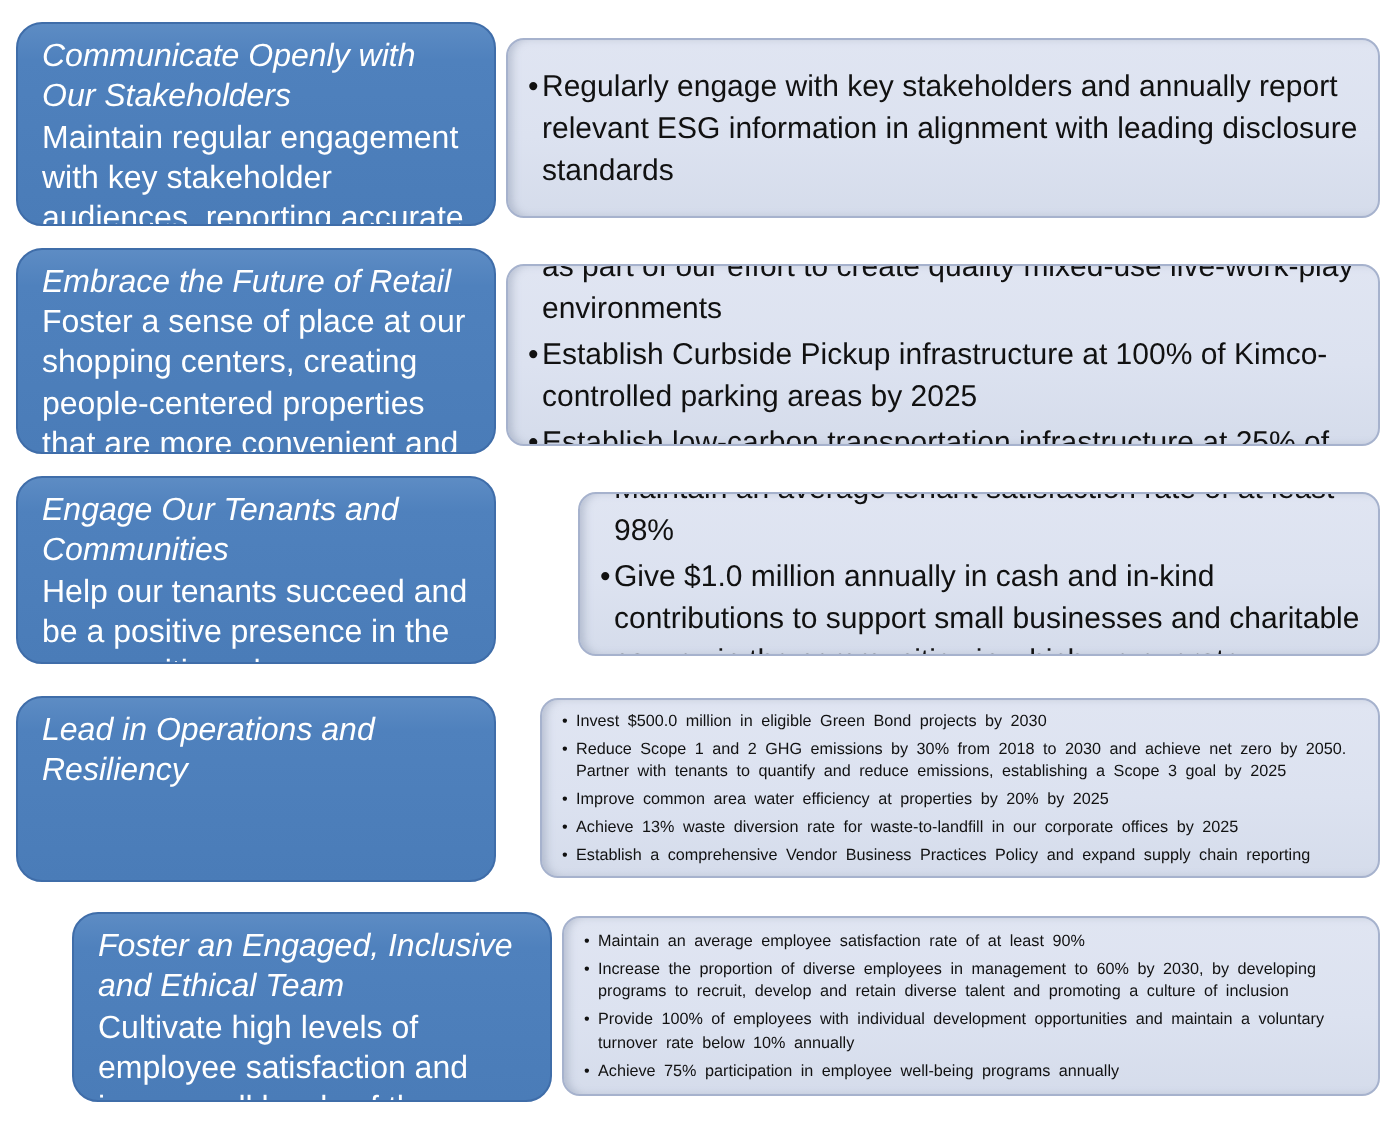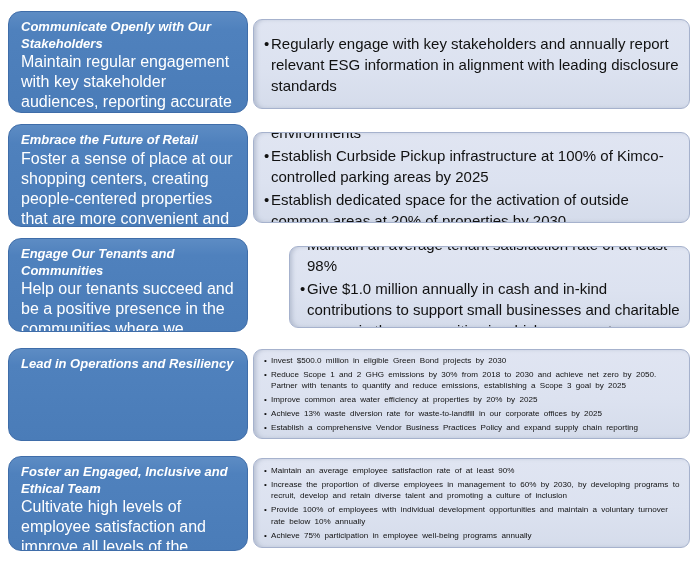--- a/index.html
+++ b/index.html
@@ -17,36 +17,36 @@
     background: #ffffff;
     overflow: hidden;
   }
   .row {
     display: flex;
     align-items: stretch;
   }
   .row:nth-of-type(1) { height: 102px; margin-bottom: 11px; }
   .row:nth-of-type(2) { height: 103px; margin-bottom: 11px; }
   .row:nth-of-type(3) { height: 94px;  margin-bottom: 16px; gap: 36px; }
-  .row:nth-of-type(4) { height: 93px;  margin-bottom: 15px; }
-  .row:nth-of-type(5) { height: 95px; }
+  .row:nth-of-type(4) { height: 93px;  margin-bottom: 15px; gap: 17px; }
+  .row:nth-of-type(5) { height: 95px; margin-left: 28px; }
 
   .left-box {
     flex: 0 0 240px;
     box-sizing: border-box;
     background: linear-gradient(180deg, #5d8cc4 0%, #4f81bd 18%, #4a7cb8 100%);
     border: 1px solid #3f6da9;
     border-radius: 13px;
     color: #ffffff;
     padding: 7px 12px 6px 12px;
     overflow: hidden;
   }
   .goal-title {
-    font-size: 13px;
-    font-weight: bold;
+    font-size: 16px;
+    font-weight: normal;
     font-style: italic;
     line-height: 1.27;
   }
   .goal-desc {
     font-size: 16px;
     line-height: 1.26;
   }
 
   .right-box {
     flex: 1 1 auto;
@@ -112,21 +112,20 @@
 
   <section class="row">
     <div class="left-box">
       <div class="goal-title">Embrace the Future of Retail</div>
       <div class="goal-desc">Foster a sense of place at our shopping centers, creating people-centered properties that are more convenient and accessible</div>
     </div>
     <div class="right-box">
       <ul class="bullets">
         <li>Construct or entitle at least 10,000 residential units by 2025, as part of our effort to create quality mixed-use live-work-play environments</li>
         <li>Establish Curbside Pickup infrastructure at 100% of Kimco-controlled parking areas by 2025</li>
-        <li>Establish dedicated space for the activation of outside common areas at 20% of properties by 2030</li>
         <li>Establish low-carbon transportation infrastructure at 25% of properties by 2022</li>
       </ul>
     </div>
   </section>
 
   <section class="row">
     <div class="left-box">
       <div class="goal-title">Engage Our Tenants and Communities</div>
       <div class="goal-desc">Help our tenants succeed and be a positive presence in the communities where we operate and that</div>
     </div>

